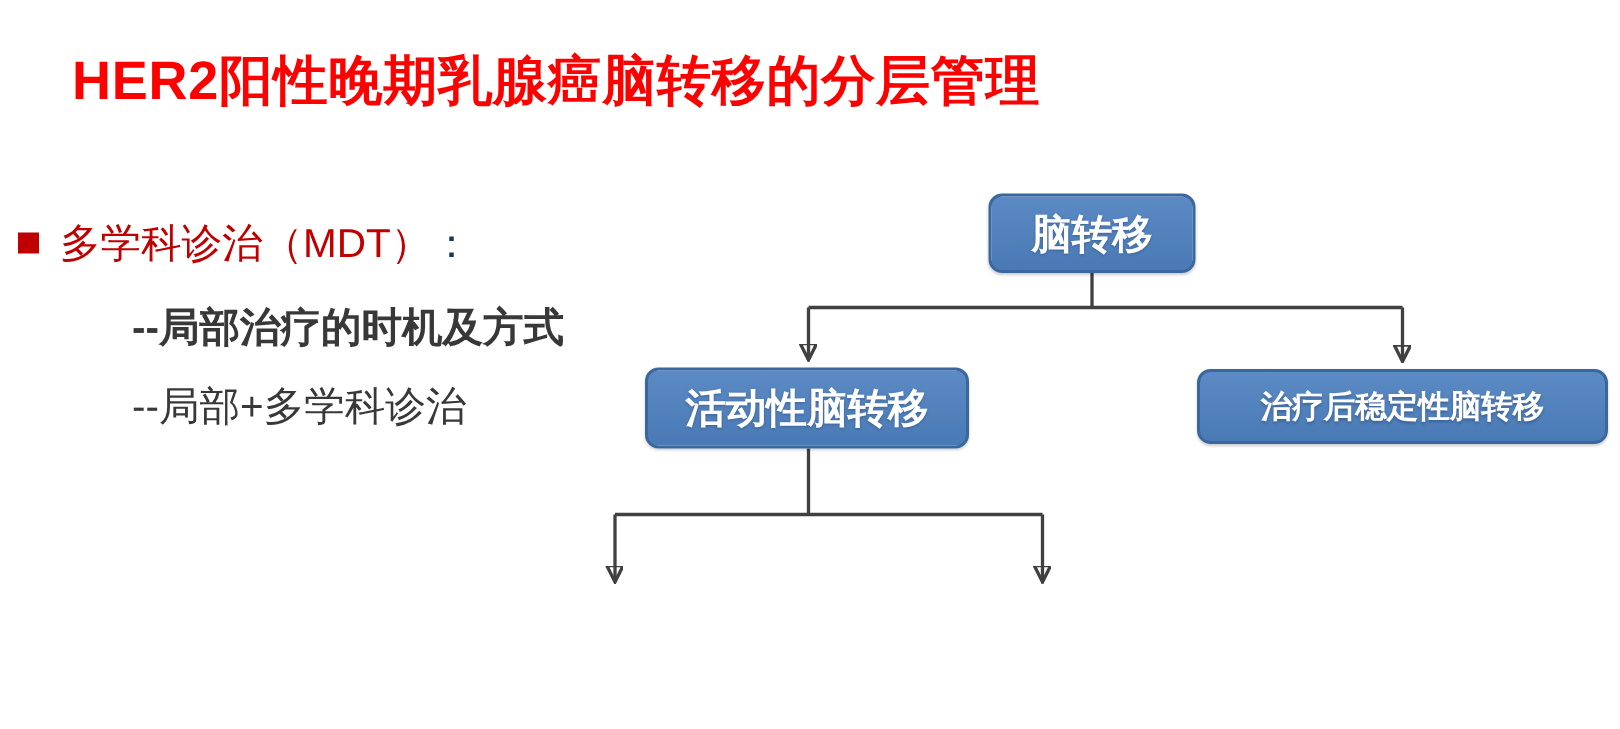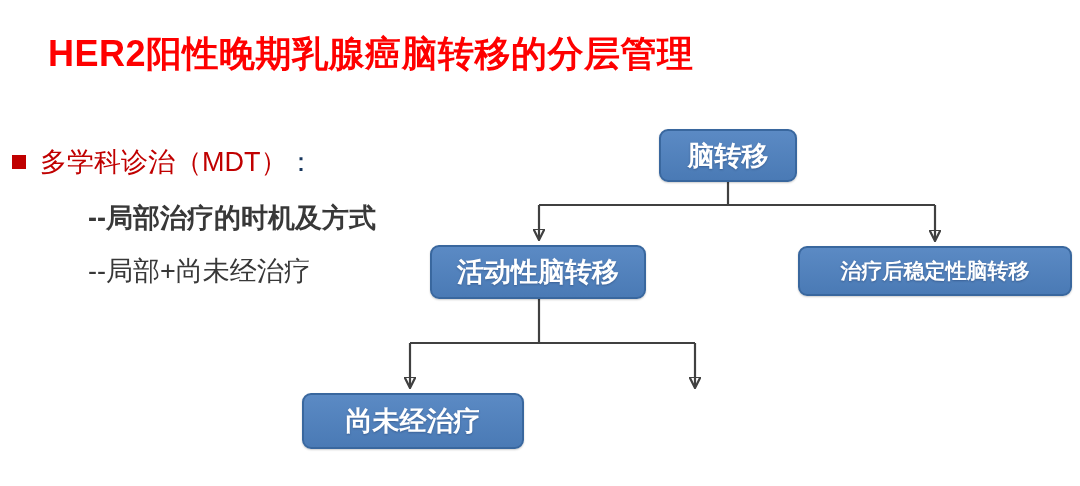--- a/index.html
+++ b/index.html
@@ -111,36 +111,35 @@
 <div class="slide">
 
   <h1 class="title">HER2阳性晚期乳腺癌脑转移的分层管理</h1>
 
   <div class="mdt-heading-row">
     <span class="bullet-square"></span>
     <span class="mdt-heading"><span>多学科诊治（MDT）</span><span class="colon">：</span></span>
   </div>
 
   <div class="bullet-sub first">--局部治疗的时机及方式</div>
-  <div class="bullet-sub second">--局部+尚未经治疗</div>
+  <div class="bullet-sub second">--局部+多学科诊治</div>
 
   <svg class="connectors" width="1080" height="486" viewBox="0 0 1080 486">
     <defs>
       <marker id="arrow" markerUnits="userSpaceOnUse" markerWidth="12" markerHeight="12" refX="9" refY="5.5" orient="auto">
         <path d="M0,0 L11,5.5 L0,11 Z" fill="#404040" stroke="none"></path>
       </marker>
     </defs>
     <path d="M728,182 V205"></path>
     <path d="M539,205 H935"></path>
     <path d="M539,205 V238" marker-end="url(#arrow)"></path>
     <path d="M935,205 V239" marker-end="url(#arrow)"></path>
     <path d="M539,299 V343"></path>
     <path d="M410,343 H695"></path>
     <path d="M410,343 V386" marker-end="url(#arrow)"></path>
     <path d="M695,343 V386" marker-end="url(#arrow)"></path>
   </svg>
 
   <div class="node node-root">脑转移</div>
   <div class="node node-active">活动性脑转移</div>
   <div class="node node-stable">治疗后稳定性脑转移</div>
-  <div class="node node-untreated">尚未经治疗</div>
 
 </div>
 
 </body></html>

